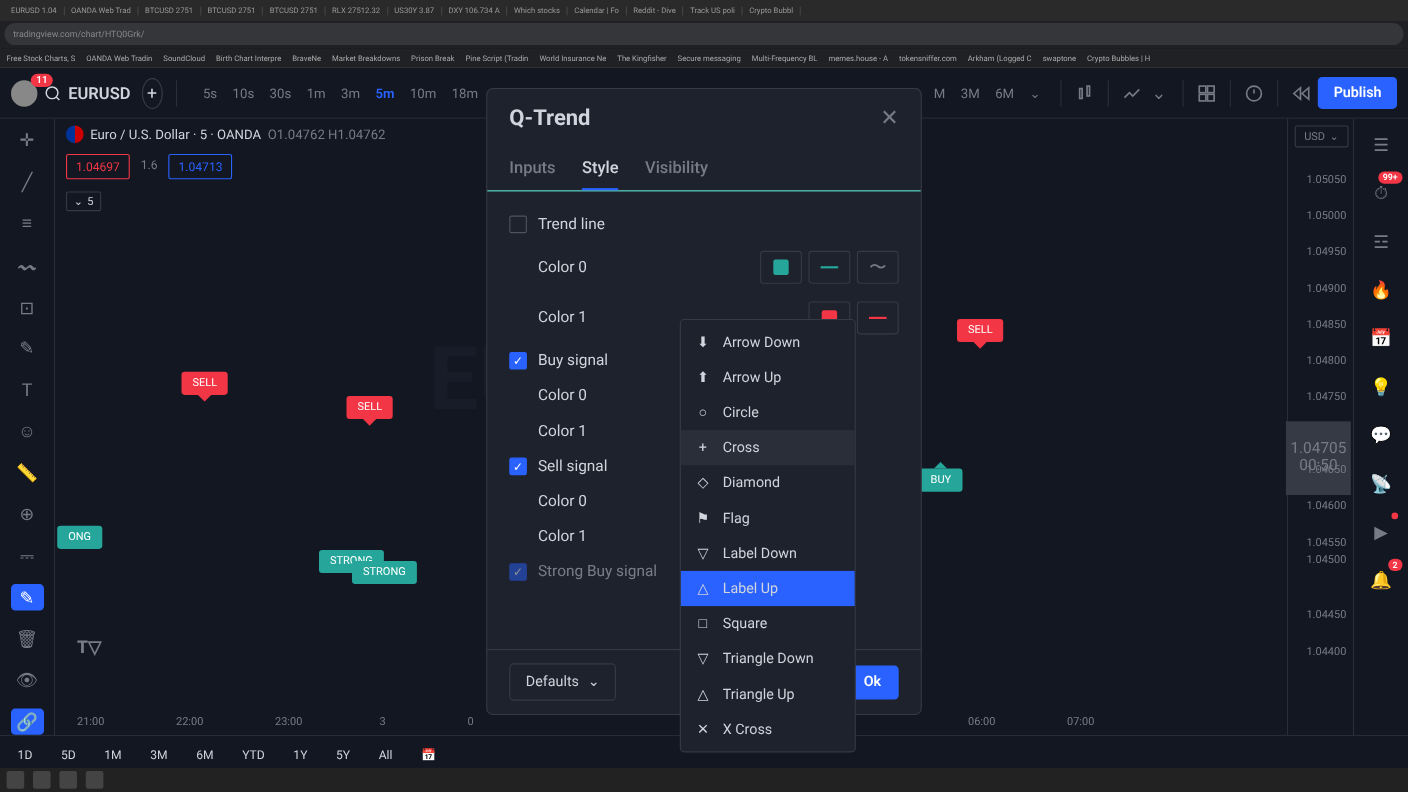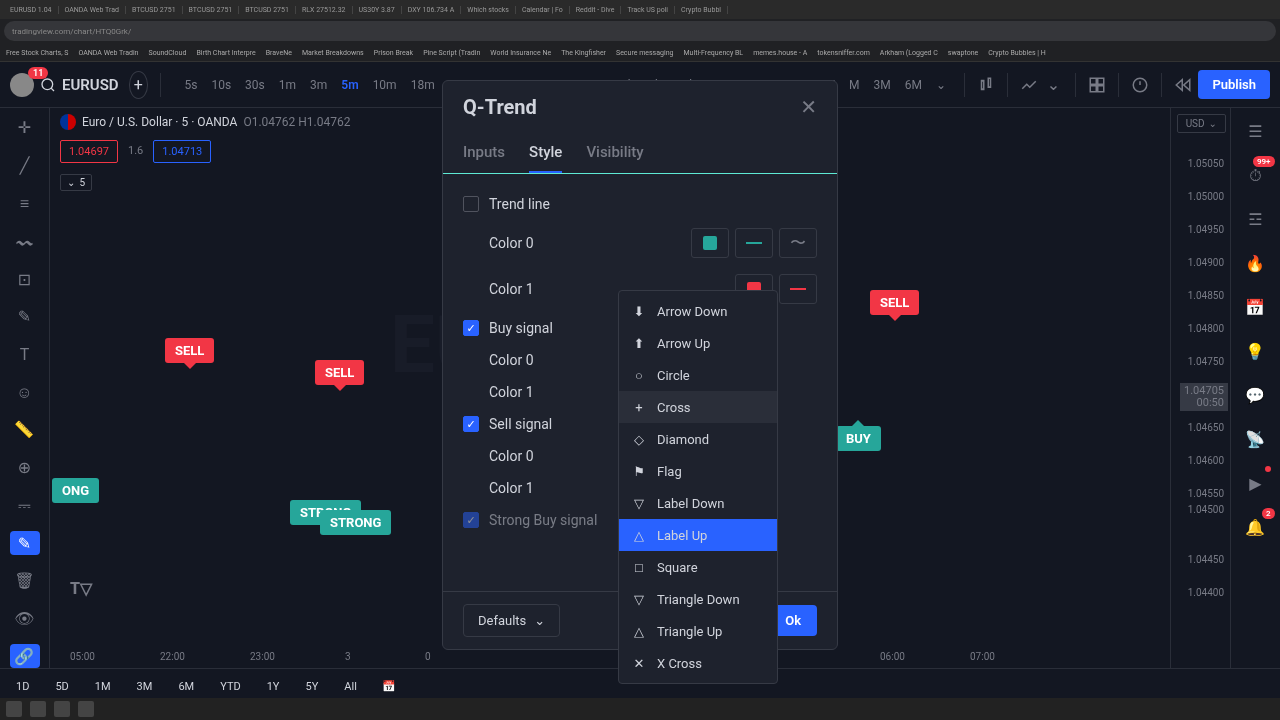--- a/index.html
+++ b/index.html
@@ -30,31 +30,31 @@
 .sym-flag{width:16px;height:16px;border-radius:50%;background:linear-gradient(90deg,#003399 50%,#cc0000 50%)}
 .price-row{display:flex;gap:6px;padding:4px 10px}
 .price-box{border:1px solid #2962ff;padding:4px 8px;border-radius:2px;font-size:11px}
 .price-box.red{border-color:#f23645;color:#f23645}
 .price-box.blue{color:#2962ff}
 .price-sp{font-size:11px;color:#787b86;padding:4px 4px}
 .ind-row{padding:4px 10px}
 .ind-box{border:1px solid #363a45;padding:2px 6px;border-radius:2px;font-size:10px;display:inline-flex;align-items:center;gap:4px}
 .chart-canvas{position:absolute;top:90px;left:0;right:0;bottom:30px}
 .watermark{position:absolute;top:190px;left:340px;font-size:80px;font-weight:700;color:rgba(120,123,134,0.06)}
-.signal-label{position:absolute;padding:5px 10px;border-radius:3px;font-size:13px;font-weight:700;color:#fff}
+.signal-label{position:absolute;padding:5px 10px;border-radius:3px;font-size:10px;font-weight:400;color:#fff}
 .signal-sell{background:#f23645}
 .signal-sell::after{content:'';position:absolute;bottom:-6px;left:50%;transform:translateX(-50%);border:6px solid transparent;border-top-color:#f23645;border-bottom:none}
 .signal-buy{background:#26a69a}
 .signal-buy::after{content:'';position:absolute;top:-6px;left:50%;transform:translateX(-50%);border:6px solid transparent;border-bottom-color:#26a69a;border-top:none}
 .signal-strong{background:#26a69a}
 .time-axis{position:absolute;bottom:0;left:0;right:0;height:24px;display:flex;align-items:center;padding:0 20px;font-size:10px;color:#787b86}
 .time-tick{position:absolute}
 .price-axis{width:60px;background:#131722;border-left:1px solid #2a2e39;position:relative;font-size:10px;color:#787b86}
 .price-tick{position:absolute;right:6px}
-.price-cur{background:#363a45;padding:2px 4px;right:2px;text-align:right;font-size:11px;line-height:1.1}
+.price-cur{background:#363a45;padding:18px 4px;right:2px;text-align:center;font-size:14px;line-height:1.1}
 .currency-sel{position:absolute;top:6px;right:4px;border:1px solid #363a45;padding:3px 8px;font-size:10px;border-radius:2px;display:flex;align-items:center;gap:4px}
 .right-tools{width:50px;background:#131722;border-left:1px solid #2a2e39;display:flex;flex-direction:column;align-items:center;padding-top:8px;gap:14px}
 .rt-icon{width:30px;height:30px;display:flex;align-items:center;justify-content:center;color:#787b86;position:relative}
 .rt-badge{position:absolute;top:-4px;right:-4px;background:#f23645;color:#fff;font-size:8px;padding:1px 4px;border-radius:8px;font-weight:600}
 .bottom-bar{height:36px;border-top:1px solid #2a2e39;display:flex;align-items:center;padding:0 10px;gap:14px}
 .bb-tf{padding:4px 6px;font-size:11px;color:#d1d4dc}
 .tabs-row{height:34px;border-top:1px solid #2a2e39;display:flex;align-items:center;padding:0 18px;gap:30px;font-size:13px;color:#787b86}
 .modal{position:absolute;top:80px;left:442px;width:396px;height:570px;background:#1e222d;border:1px solid #363a45;border-radius:6px;z-index:100;display:flex;flex-direction:column}
 .modal-head{display:flex;align-items:center;justify-content:space-between;padding:14px 20px}
 .modal-title{font-size:20px;font-weight:700;color:#d1d4dc}
@@ -246,21 +246,21 @@
       <div class="signal-label signal-sell" style="top:140px;left:115px">SELL</div>
       <div class="signal-label signal-sell" style="top:162px;left:265px">SELL</div>
       <div class="signal-label signal-sell" style="top:92px;left:820px">SELL</div>
       <div class="signal-label signal-buy" style="top:228px;left:786px">BUY</div>
       <div class="signal-label signal-strong" style="top:280px;left:2px">ONG</div>
       <div class="signal-label signal-strong" style="top:302px;left:240px">STRONG</div>
       <div class="signal-label signal-strong" style="top:312px;left:270px">STRONG</div>
       <div class="tv-logo">T▽</div>
     </div>
     <div class="time-axis">
-      <span class="time-tick" style="left:20px">05:00</span>
+      <span class="time-tick" style="left:20px">21:00</span>
       <span class="time-tick" style="left:110px">22:00</span>
       <span class="time-tick" style="left:200px">23:00</span>
       <span class="time-tick" style="left:295px">3</span>
       <span class="time-tick" style="left:375px">0</span>
       <span class="time-tick" style="left:830px">06:00</span>
       <span class="time-tick" style="left:920px">07:00</span>
     </div>
   </div>
 
   <div class="price-axis">

